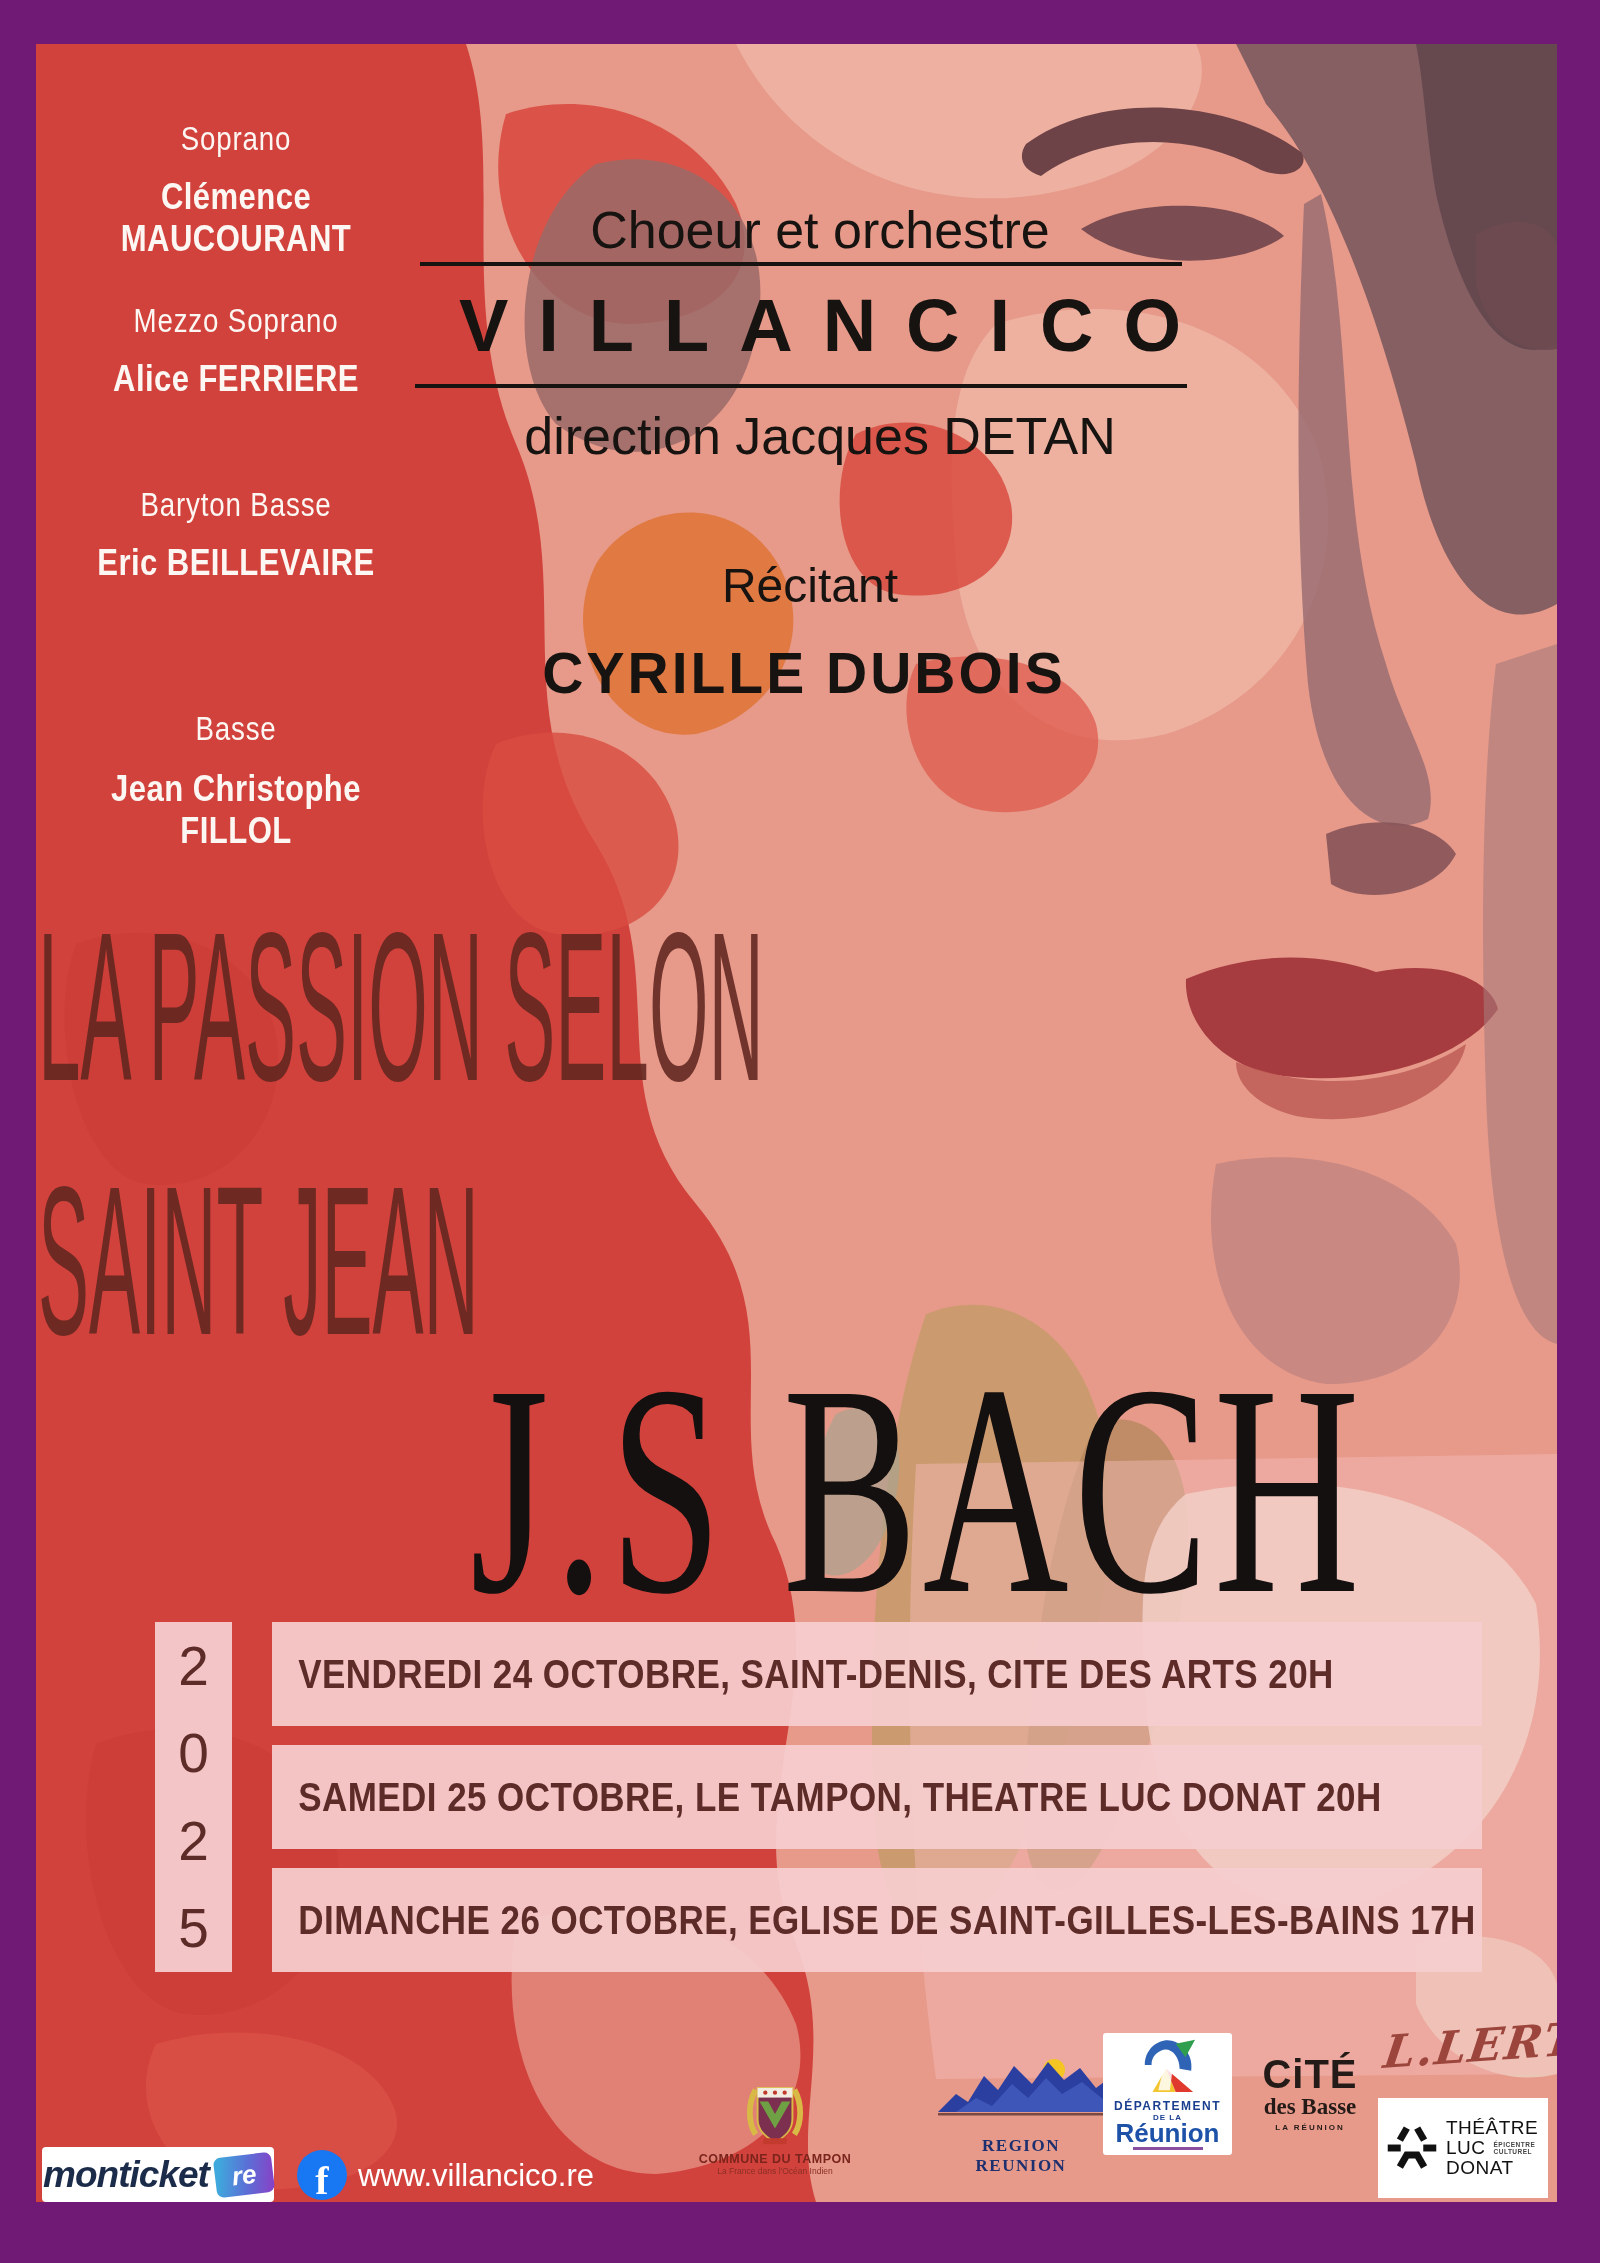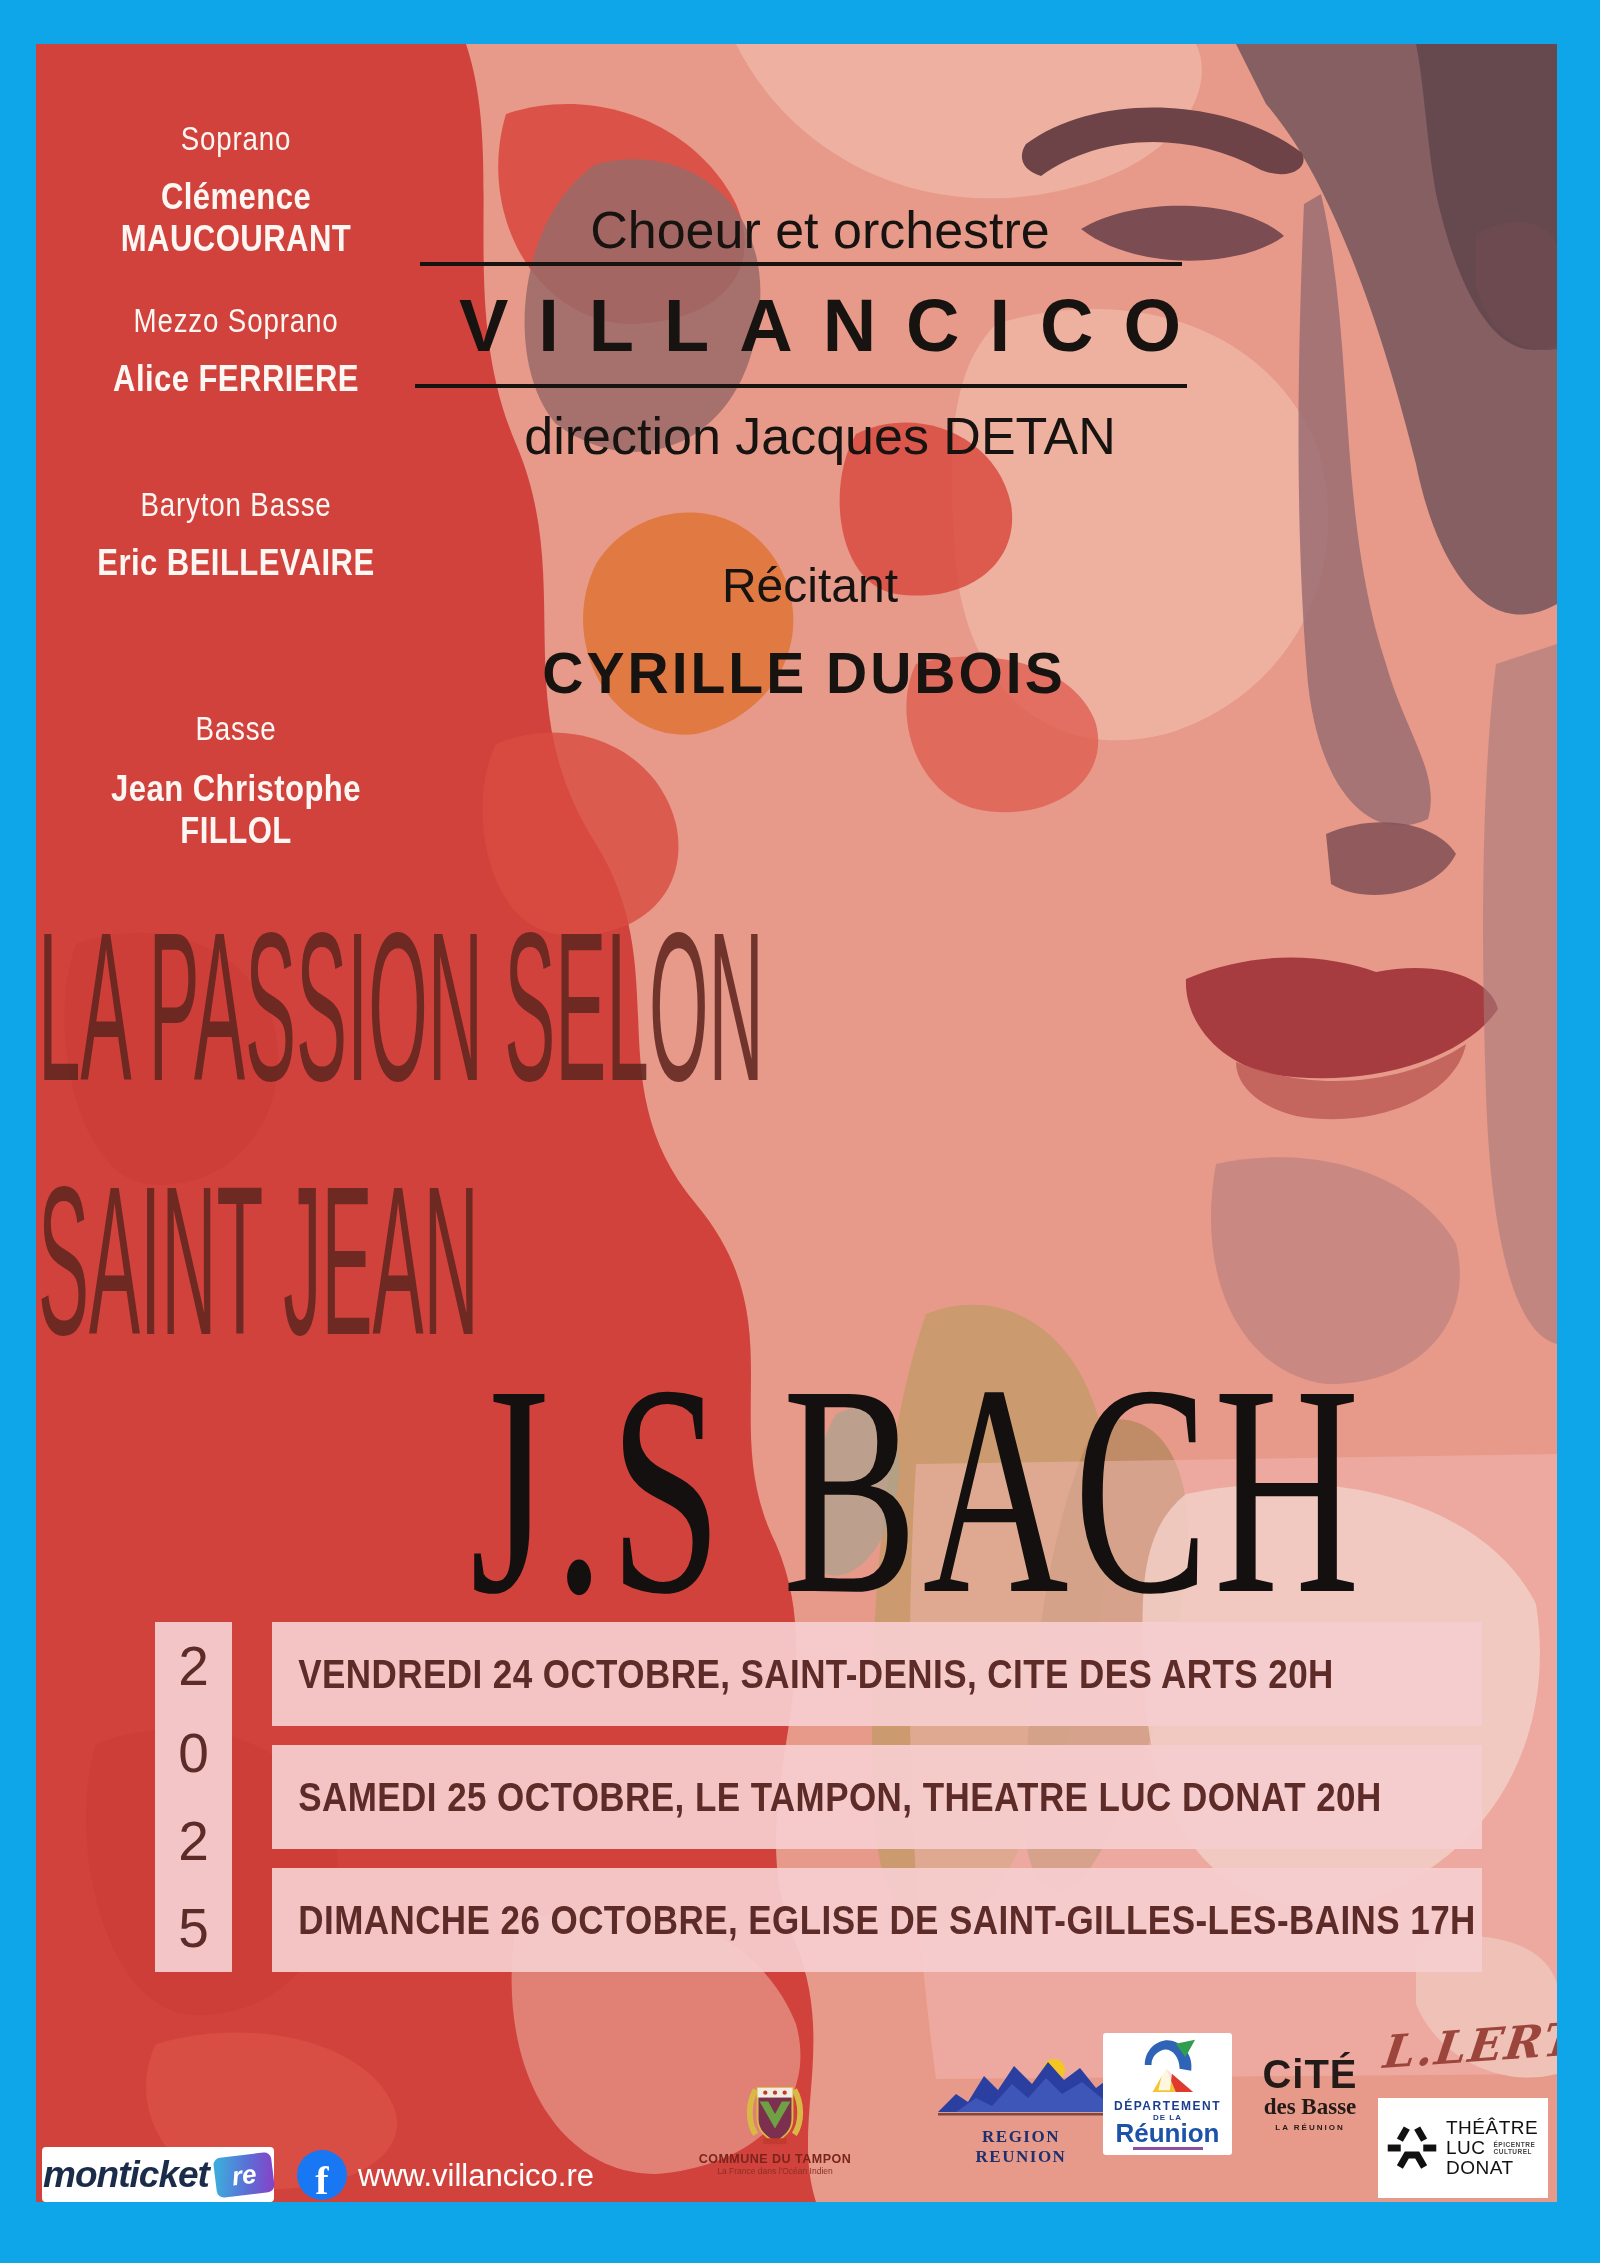--- a/index.html
+++ b/index.html
@@ -1,16 +1,16 @@
 <!DOCTYPE html>
 <html><head>
 <meta charset="utf-8">
 <style>
   html,body{margin:0;padding:0;background:#ffffff;}
-  .stage{position:relative;width:1600px;height:2263px;background:#0ea5e9;overflow:hidden;
+  .stage{position:relative;width:1600px;height:2263px;background:#701a75;overflow:hidden;
          font-family:"Liberation Sans",sans-serif;}
   .poster{position:absolute;left:36px;top:44px;width:1521px;height:2158px;overflow:hidden;background:#d2423c;}
   .bg{position:absolute;inset:0;width:100%;height:100%;}
 
   
   .soloist{position:absolute;left:0;width:400px;text-align:center;color:#fdf7f4;transform:scaleX(0.84);transform-origin:200px 0;}
   .soloist .role{font-size:33px;font-weight:400;letter-spacing:1px;}
   .soloist .name{font-size:37px;font-weight:700;letter-spacing:0.5px;}
 
   
@@ -54,21 +54,21 @@
       color:#fff;font-weight:700;font-size:40px;display:flex;align-items:flex-end;justify-content:center;
       font-family:"Liberation Serif",serif;line-height:0.95;overflow:hidden;}
   .site{position:absolute;left:322px;top:2114px;color:#ffffff;font-size:31px;font-weight:400;}
 
   .commune{position:absolute;left:659px;top:2040px;width:160px;text-align:center;}
   .commune .l1{font-size:12.5px;font-weight:700;color:#7a241c;letter-spacing:0.5px;margin-top:2px;}
   .commune .l2{font-size:8.5px;color:#8a2f24;}
 
   .region{position:absolute;left:899px;top:2010px;width:172px;text-align:center;}
   .region .name{font-size:17px;font-weight:700;color:#1d2f6e;letter-spacing:1.5px;
-                font-family:"Liberation Serif",serif;margin-top:3px;}
+                font-family:"Liberation Serif",serif;margin-top:12px;}
 
   .dept{position:absolute;left:1067px;top:1989px;width:129px;height:122px;background:#ffffff;border-radius:3px;
         text-align:center;overflow:hidden;}
   .dept .l1{font-size:12px;font-weight:700;color:#1b3f8f;letter-spacing:1.5px;margin-top:1px;}
   .dept .l2{font-size:8px;font-weight:700;color:#1b3f8f;letter-spacing:1px;}
   .dept .l3{font-size:26px;font-weight:700;color:#1d52a8;line-height:0.9;}
   .dept .bar{width:70px;height:3px;background:#8a4fa0;margin:2px auto 0;}
 
   .cite{position:absolute;left:1214px;top:2010px;width:120px;text-align:center;color:#241b18;}
   .cite .l1{font-size:40px;font-weight:800;letter-spacing:1px;line-height:1;}

